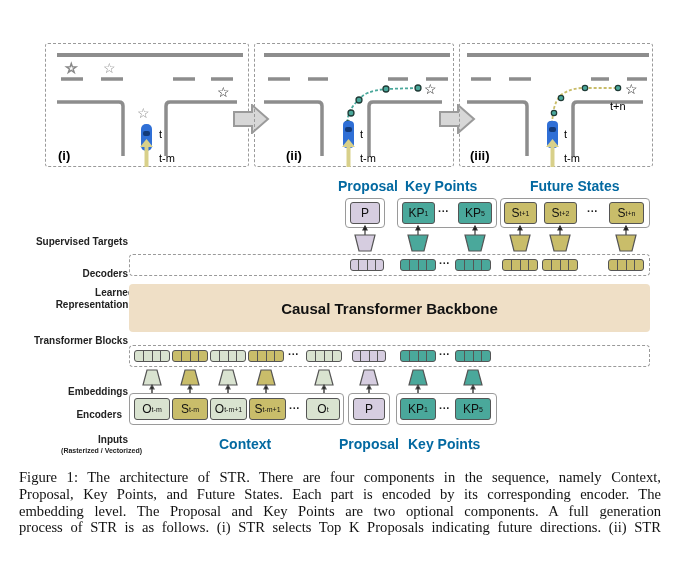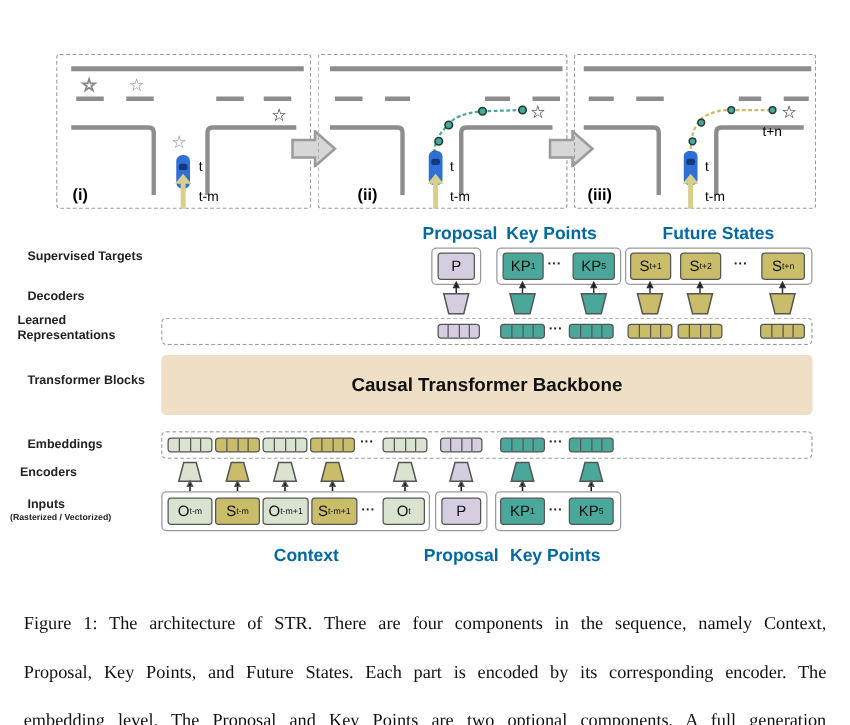--- a/index.html
+++ b/index.html
@@ -1,32 +1,32 @@
 <!DOCTYPE html>
 <html><head>
 <meta charset="utf-8">
 <style>
   html,body{margin:0;padding:0;background:#fff;}
   body{width:680px;height:580px;position:relative;overflow:hidden;font-family:"Liberation Sans",sans-serif;}
   .abs{position:absolute;}
   .scene{position:absolute;top:43px;height:124px;border:1.5px dashed #9a9a9a;border-radius:3px;box-sizing:border-box;}
-  .rowlabel{position:absolute;width:110px;text-align:left;font-weight:bold;font-size:10px;color:#222;line-height:12px;font-family:"Liberation Sans",sans-serif;}
+  .rowlabel{position:absolute;width:110px;text-align:right;font-weight:bold;font-size:10px;color:#222;line-height:12px;font-family:"Liberation Sans",sans-serif;margin-top:36px;}
   .rowlabel.small{font-size:7px;line-height:8px;}
   .grouphead{position:absolute;font-weight:bold;font-size:14px;color:#0369a1;white-space:nowrap;font-family:"Liberation Sans",sans-serif;}
   .backbone{position:absolute;left:129px;top:284px;width:521px;height:48px;background:#efdfc6;border-radius:4px;display:flex;align-items:center;justify-content:center;font-weight:bold;font-size:15px;color:#111;}
   .dashrow{position:absolute;border:1.5px dashed #9a9a9a;border-radius:4px;box-sizing:border-box;}
   .grp{position:absolute;border:1.5px solid #9a9a9a;border-radius:4px;box-sizing:border-box;background:#fff;}
   .tok{position:absolute;height:22px;border:1.5px solid #555;border-radius:3px;box-sizing:border-box;display:flex;align-items:center;justify-content:center;font-size:12px;color:#111;white-space:nowrap;}
   .tok sub{font-size:7px;vertical-align:-1px;}
   .emb{position:absolute;height:12px;border:1.3px solid #555;border-radius:3px;box-sizing:border-box;display:flex;overflow:hidden;}
   .emb span{flex:1;border-right:1.2px solid #555;}
   .emb span:last-child{border-right:none;}
   .dots{position:absolute;font-size:11px;color:#222;font-weight:bold;}
   .caption{position:absolute;left:19px;top:469px;width:642px;font-family:"Liberation Serif",serif;font-size:14.6px;line-height:16.8px;color:#111;text-align:justify;}
-  .cap-line{display:block;text-align-last:justify;white-space:nowrap;margin-top:22px;}
+  .cap-line{display:block;text-align-last:justify;white-space:nowrap;}
   .cap-line.last{text-align-last:left;}
   svg text{font-family:"Liberation Sans",sans-serif;}
 </style>
 </head>
 <body>
 
 <div class="scene" style="left:45px;width:204px;">
   <svg width="204" height="124" style="position:absolute;left:-1px;top:-1px;">
     <line x1="12" y1="12" x2="198" y2="12" stroke="#8d8d8d" stroke-width="4"></line>
     <g stroke="#8d8d8d" stroke-width="3.5">
@@ -379,13 +379,14 @@
 </div>
 
 <div class="grouphead" style="left:219px;top:436px;">Context</div>
 <div class="grouphead" style="left:339px;top:436px;">Proposal</div>
 <div class="grouphead" style="left:408px;top:436px;">Key Points</div>
 
 <div class="caption">
   <span class="cap-line">Figure 1: The architecture of STR. There are four components in the sequence, namely Context,</span>
   <span class="cap-line">Proposal, Key Points, and Future States. Each part is encoded by its corresponding encoder. The</span>
   <span class="cap-line">embedding level. The Proposal and Key Points are two optional components. A full generation</span>
+  <span class="cap-line">process of STR is as follows. (i) STR selects Top K Proposals indicating future directions. (ii) STR</span>
 </div>
 
 </body></html>

